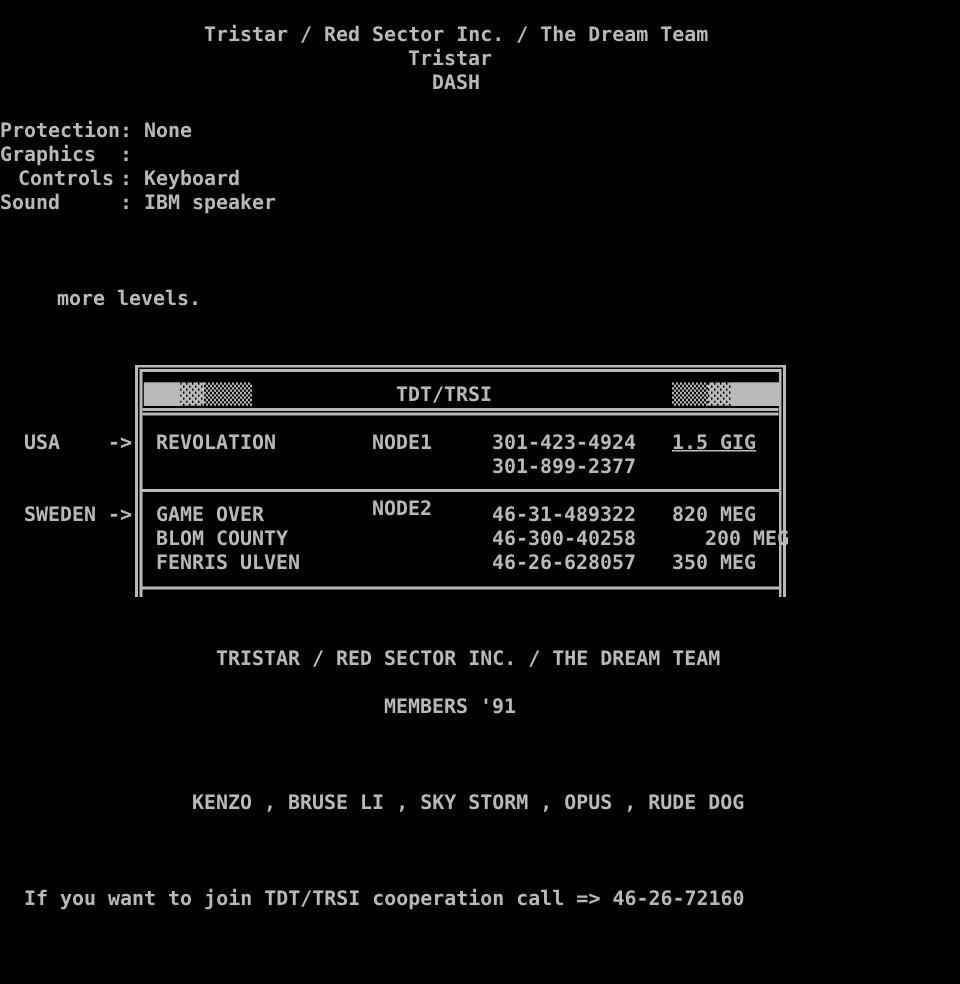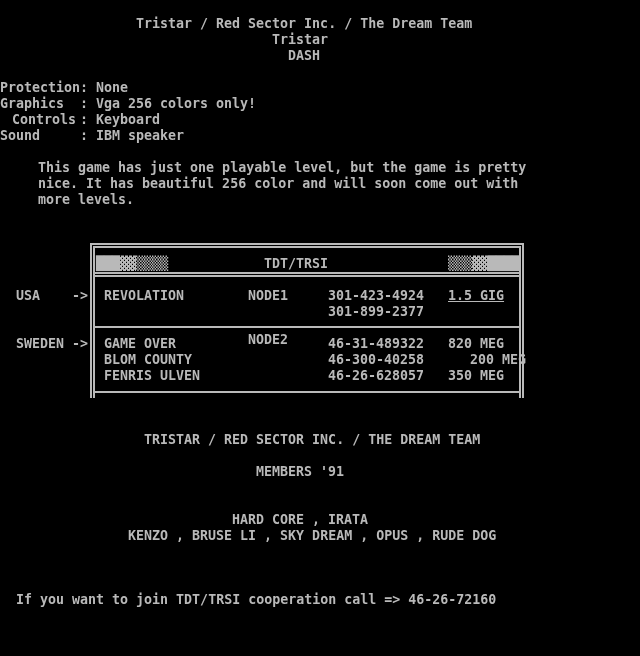--- a/index.html
+++ b/index.html
@@ -53,32 +53,29 @@
   <div class="t" style="left:136px; top:16px;">Tristar / Red Sector Inc. / The Dream Team</div>
   <div class="t" style="left:272px; top:32px;">Tristar</div>
   <div class="t" style="left:288px; top:48px;">DASH</div>
 
   <div class="t" style="left:0px; top:80px;">Protection</div>
   <div class="t" style="left:80px; top:80px;">:</div>
   <div class="t" style="left:96px; top:80px;">None</div>
 
   <div class="t" style="left:0px; top:96px;">Graphics</div>
   <div class="t" style="left:80px; top:96px;">:</div>
-  <div class="t" style="left:96px; top:96px;">Vga 256 colors only!</div>
 
   <div class="t" style="left:0px; top:112px;margin-left:12px;">Controls</div>
   <div class="t" style="left:80px; top:112px;">:</div>
   <div class="t" style="left:96px; top:112px;">Keyboard</div>
 
   <div class="t" style="left:0px; top:128px;">Sound</div>
   <div class="t" style="left:80px; top:128px;">:</div>
   <div class="t" style="left:96px; top:128px;">IBM speaker</div>
 
-  <div class="t" style="left:38px; top:160px;">This game has just one playable level, but the game is pretty</div>
-  <div class="t" style="left:38px; top:176px;">nice. It has beautiful 256 color and will soon come out with</div>
   <div class="t" style="left:38px; top:192px;">more levels.</div>
 
   <div class="box-shell"></div>
   <div class="hline-double" style="top:272px;"></div>
   <div class="hline-single" style="top:326px;"></div>
   <div class="hline-single" style="top:391px;"></div>
 
   <div class="t" style="left:96px; top:256px;">███▓▓▒▒▒▒</div>
   <div class="t" style="left:264px; top:256px;">TDT/TRSI</div>
   <div class="t" style="left:448px; top:256px;">▒▒▒▓▓████</div>
@@ -103,17 +100,16 @@
   <div class="t" style="left:104px; top:352px;">BLOM COUNTY</div>
   <div class="t" style="left:328px; top:352px;">46-300-40258</div>
   <div class="t" style="left:448px; top:352px;margin-left:22px;">200 MEG</div>
 
   <div class="t" style="left:104px; top:368px;">FENRIS ULVEN</div>
   <div class="t" style="left:328px; top:368px;">46-26-628057</div>
   <div class="t" style="left:448px; top:368px;">350 MEG</div>
 
   <div class="t" style="left:144px; top:432px;">TRISTAR / RED SECTOR INC. / THE DREAM TEAM</div>
   <div class="t" style="left:256px; top:464px;">MEMBERS '91</div>
-  <div class="t" style="left:232px; top:512px;">HARD CORE , IRATA</div>
-  <div class="t" style="left:128px; top:528px;">KENZO , BRUSE LI , SKY DREAM , OPUS , RUDE DOG</div>
+  <div class="t" style="left:128px; top:528px;">KENZO , BRUSE LI , SKY STORM , OPUS , RUDE DOG</div>
   <div class="t" style="left:16px; top:592px;">If you want to join TDT/TRSI cooperation call =&gt; 46-26-72160</div>
 
 </div>
 
 </body></html>

